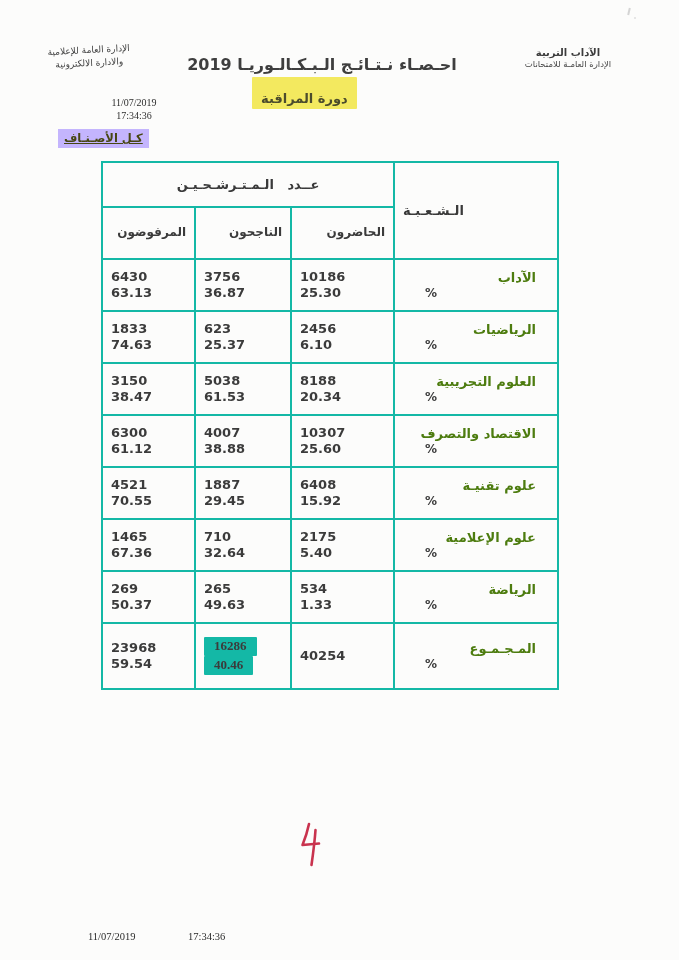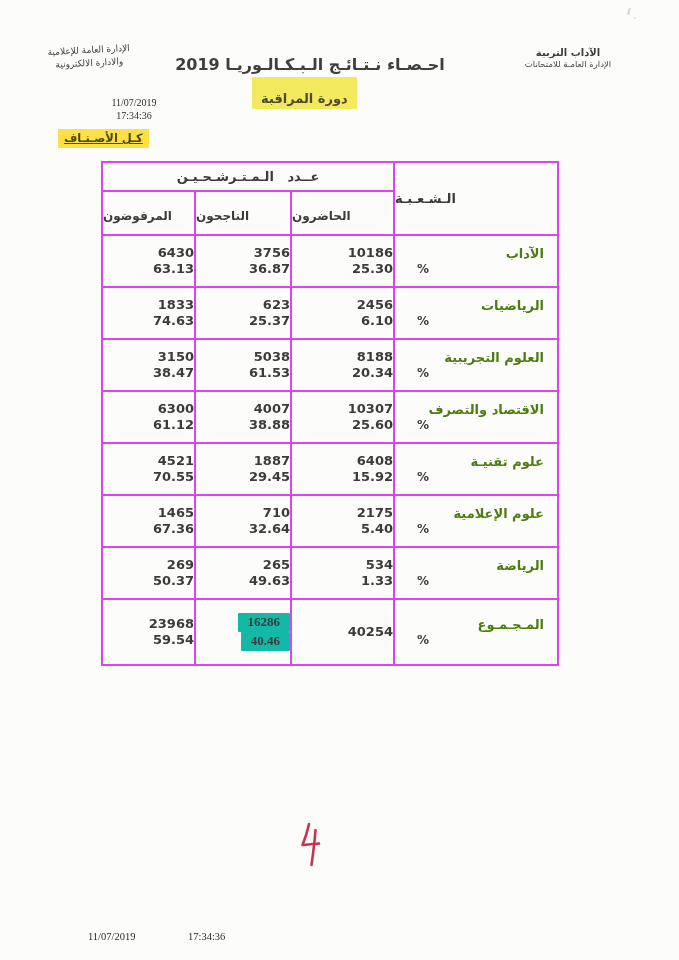--- a/index.html
+++ b/index.html
@@ -11,21 +11,21 @@
   .abs{position:absolute;}
 
   
   .ministry{
     left:513px;top:46px;width:110px;text-align:center;direction:rtl;
   }
   .ministry .l1{font-size:10px;font-weight:bold;color:#3c3c3c;line-height:13px;}
   .ministry .l2{font-size:8.5px;color:#474747;line-height:11px;}
 
   .report-title{
-    left:170px;top:53px;width:280px;text-align:center;direction:rtl;
+    left:182px;top:53px;width:280px;text-align:center;direction:rtl;
     font-size:16px;font-weight:bold;color:#3e3e3e;line-height:24px;
   }
   .session{
     left:252px;top:77px;
     direction:rtl;font-size:13px;font-weight:bold;color:#4c4c2c;
     background:#f3e95f;padding:14px 9px 3px 9px;border-radius:1px;
   }
 
   .department{
     left:40px;top:44px;width:98px;text-align:center;direction:rtl;
@@ -34,45 +34,45 @@
   }
 
   .stamp{
     left:106px;top:96px;width:56px;text-align:center;
     font-family:"Liberation Serif",serif;font-size:10px;color:#2e2e2e;line-height:13px;
   }
 
   .category{
     left:58px;top:129px;
     direction:rtl;font-size:11.5px;font-weight:bold;color:#474712;
-    background:#fde047;padding:2px 6px 3px 6px;
+    background:#c4b5fd;padding:2px 6px 3px 6px;
     text-decoration:underline;
   }
 
   
   .speck{left:628px;top:8px;width:2px;height:7px;background:#bfbfbf;opacity:.65;transform:rotate(14deg);}
   .speck2{left:634px;top:17px;width:2px;height:2px;background:#cccccc;opacity:.6;border-radius:50%;}
 
   
   .table-wrap{position:absolute;left:101px;top:161px;}
   table{border-collapse:collapse;direction:rtl;table-layout:fixed;width:456px;}
   col.c-sec{width:164px;} col.c-present{width:103px;}
   col.c-passed{width:96px;} col.c-rejected{width:93px;}
-  th,td{border:2px solid #d946ef;padding:0;vertical-align:middle;}
+  th,td{border:2px solid #14b8a6;padding:8px;vertical-align:middle;}
   .grp-head{
     height:27px;font-size:13px;font-weight:bold;color:#3a3a3a;
     text-align:center;word-spacing:9px;
   }
   .sec-head{font-size:13px;font-weight:bold;color:#3a3a3a;text-align:left;}
-  .col-head{height:37px;font-size:12px;font-weight:bold;color:#3b3b3b;text-align:left;padding-top:5px;}
+  .col-head{height:37px;font-size:12px;font-weight:bold;color:#3b3b3b;text-align:right;padding-top:5px;}
   tbody tr{height:52px;}
   tbody tr.total-row{height:66px;}
   .stack{display:flex;flex-direction:column;justify-content:space-evenly;height:100%;}
   .stack.single{justify-content:center;}
-  .num-cell{text-align:right;}
+  .num-cell{text-align:left;}
   .num-cell .val,.num-cell .pct{font-size:13px;font-weight:bold;color:#3b3b3b;line-height:16px;}
   .hl{background:#14b8a6;padding:1px 10px 2px 10px;display:inline-block;border-radius:1px;font-family:Liberation Serif, serif;}
   .sec-name{font-size:13px;font-weight:bold;color:#4d7c0f;text-align:right;padding-right:13px;line-height:16px;}
   .pct-sym{font-size:12px;font-weight:bold;color:#3e3e3e;text-align:left;padding-left:22px;line-height:14px;}
 
   
   .handwritten{left:296px;top:820px;width:32px;height:50px;}
   .footer-date{left:88px;top:931px;font-family:"Liberation Serif",serif;font-size:10.5px;color:#2b2b2b;}
   .footer-time{left:188px;top:931px;font-family:"Liberation Serif",serif;font-size:10.5px;color:#2b2b2b;}
 </style>

